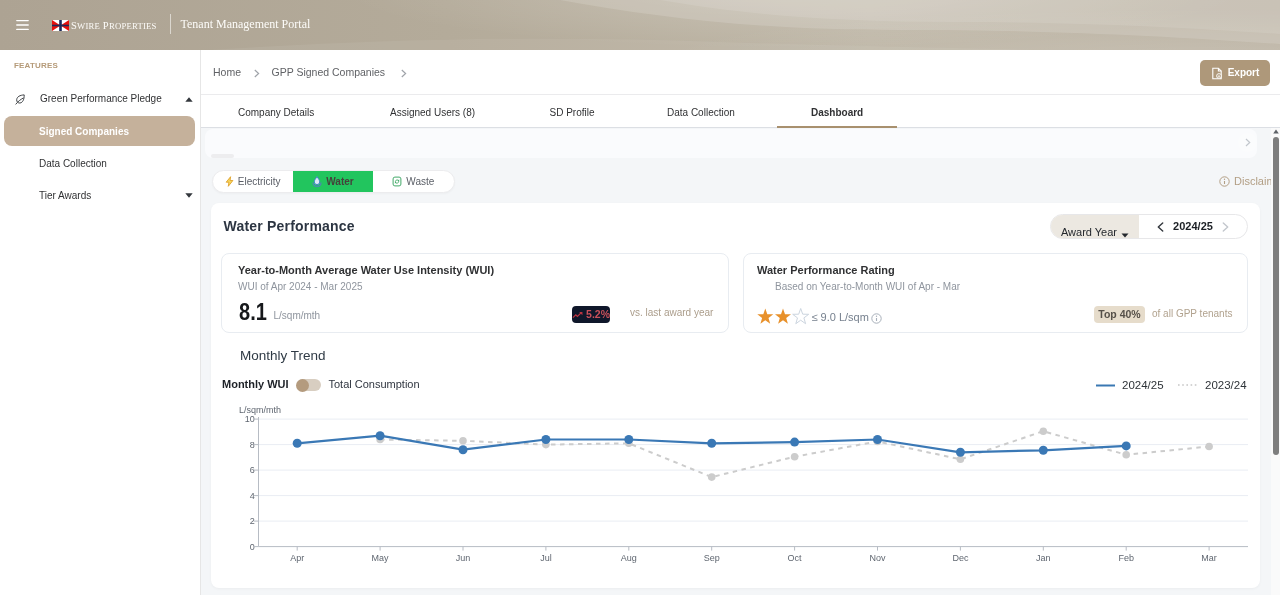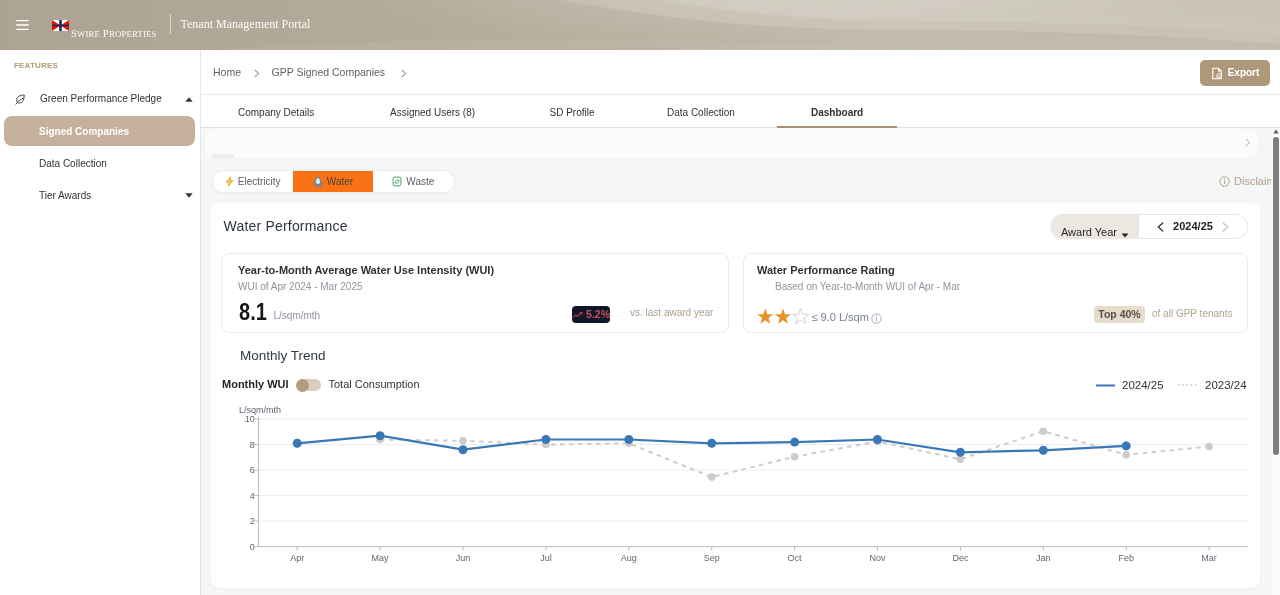--- a/index.html
+++ b/index.html
@@ -41,28 +41,28 @@
   #strip { left:205px; top:128.5px; width:1052px; height:29px; background:#fafbfd; border-radius:8px; }
   #stripbar { left:211px; top:153.5px; width:23px; height:4.5px; background:#ededef; border-radius:2px; }
   #nextbtn { left:1237.5px; top:133px; width:19px; height:19px; border-radius:50%; background:#fbfcfd;
     display:flex; align-items:center; justify-content:center; }
 
   
   #seg { left:211.5px; top:170px; width:243px; height:23px; background:#ffffff; border:1px solid #ececee;
     border-radius:12px; box-shadow:0 1px 2px rgba(0,0,0,0.03); display:flex; overflow:hidden; }
   .seg-item { width:81px; height:100%; display:flex; align-items:center; justify-content:center; gap:4px;
     font-size:10px; color:#5a5e66; }
-  .seg-active { background:#f97316; color:#45423b; font-weight:normal; }
+  .seg-active { background:#22c55e; color:#45423b; font-weight:bold; }
 
   .disclaimer { left:1195px; top:175.5px; font-size:11px; color:#b29e84; display:flex; align-items:flex-end; gap:4px;margin-left:24px; }
 
   
   #panel { left:211px; top:203px; width:1049px; height:384.5px; background:#ffffff; border-radius:8px;
     box-shadow:0 1px 3px rgba(0,0,0,0.04); }
-  .h-wp { left:223.5px; top:219px; font-size:14px; font-weight:normal; letter-spacing:0.2px; color:#2c3542; }
+  .h-wp { left:223.5px; top:219px; font-size:14px; font-weight:bold; letter-spacing:0.2px; color:#2c3542; }
 
   
   #awardpill { left:1050px; top:214px; width:198px; height:25px; border-radius:13px; border:1px solid #e7e7e9;
     background:#ffffff; display:flex; overflow:hidden; }
   #award-left { width:88px; height:100%; background:#ece8e1; display:flex; align-items:flex-end; justify-content:center;
     gap:4px; font-size:11px; color:#24282e; }
   #award-right { flex:1; display:flex; align-items:center; justify-content:center; gap:9px; }
   #yeartxt { font-size:11px; font-weight:bold; color:#1b1f24; }
 
   
@@ -109,21 +109,21 @@
     </g>
   </svg>
 
   <svg class="abs" style="left:51.5px; top:19.5px;" width="17" height="11" viewBox="0 0 17 11">
     <rect x="0" y="0" width="17" height="11" fill="#ffffff"></rect>
     <polygon points="0,0 8.5,5.5 0,11" fill="#e8100c"></polygon>
     <polygon points="17,0 8.5,5.5 17,11" fill="#e8100c"></polygon>
     <rect x="0" y="4.7" width="17" height="1.6" fill="#1d2a5a"></rect>
     <rect x="7.2" y="0" width="2.6" height="11" fill="#1d2a5a"></rect>
   </svg>
-  <div class="abs htext" style="left:71px; top:29px; font-size:10.5px; letter-spacing:0.2px;">S<span style="font-size:8.7px;">WIRE</span>&nbsp;P<span style="font-size:8.7px;">ROPERTIES</span></div>
+  <div class="abs htext" style="left:71px; top:21px; font-size:10.5px; letter-spacing:0.2px;">S<span style="font-size:8.7px;">WIRE</span>&nbsp;P<span style="font-size:8.7px;">ROPERTIES</span></div>
   <div class="abs" style="left:170px; top:14px; width:1px; height:20px; background:rgba(255,255,255,0.55);"></div>
   <div class="abs htext" style="left:180.5px; top:17.5px; font-size:12px;">Tenant Management Portal</div>
 
   <div id="sidebar" class="abs"></div>
   <div class="abs feat">FEATURES</div>
 
   <svg class="abs" style="left:14px; top:93px;" width="12" height="13" viewBox="0 0 12 13">
     <path d="M10.2 1.9 C6 2.1 2.9 3.7 2.7 6.7 C2.5 8.7 4 10.2 5.9 10 C8.9 9.7 10.3 6.1 10.2 1.9 Z" fill="none" stroke="#3f4347" stroke-width="1"></path>
     <path d="M1.9 11.1 C3.9 8.5 6.5 6.5 9.1 5.1" fill="none" stroke="#3f4347" stroke-width="1" stroke-linecap="round"></path>
   </svg>

